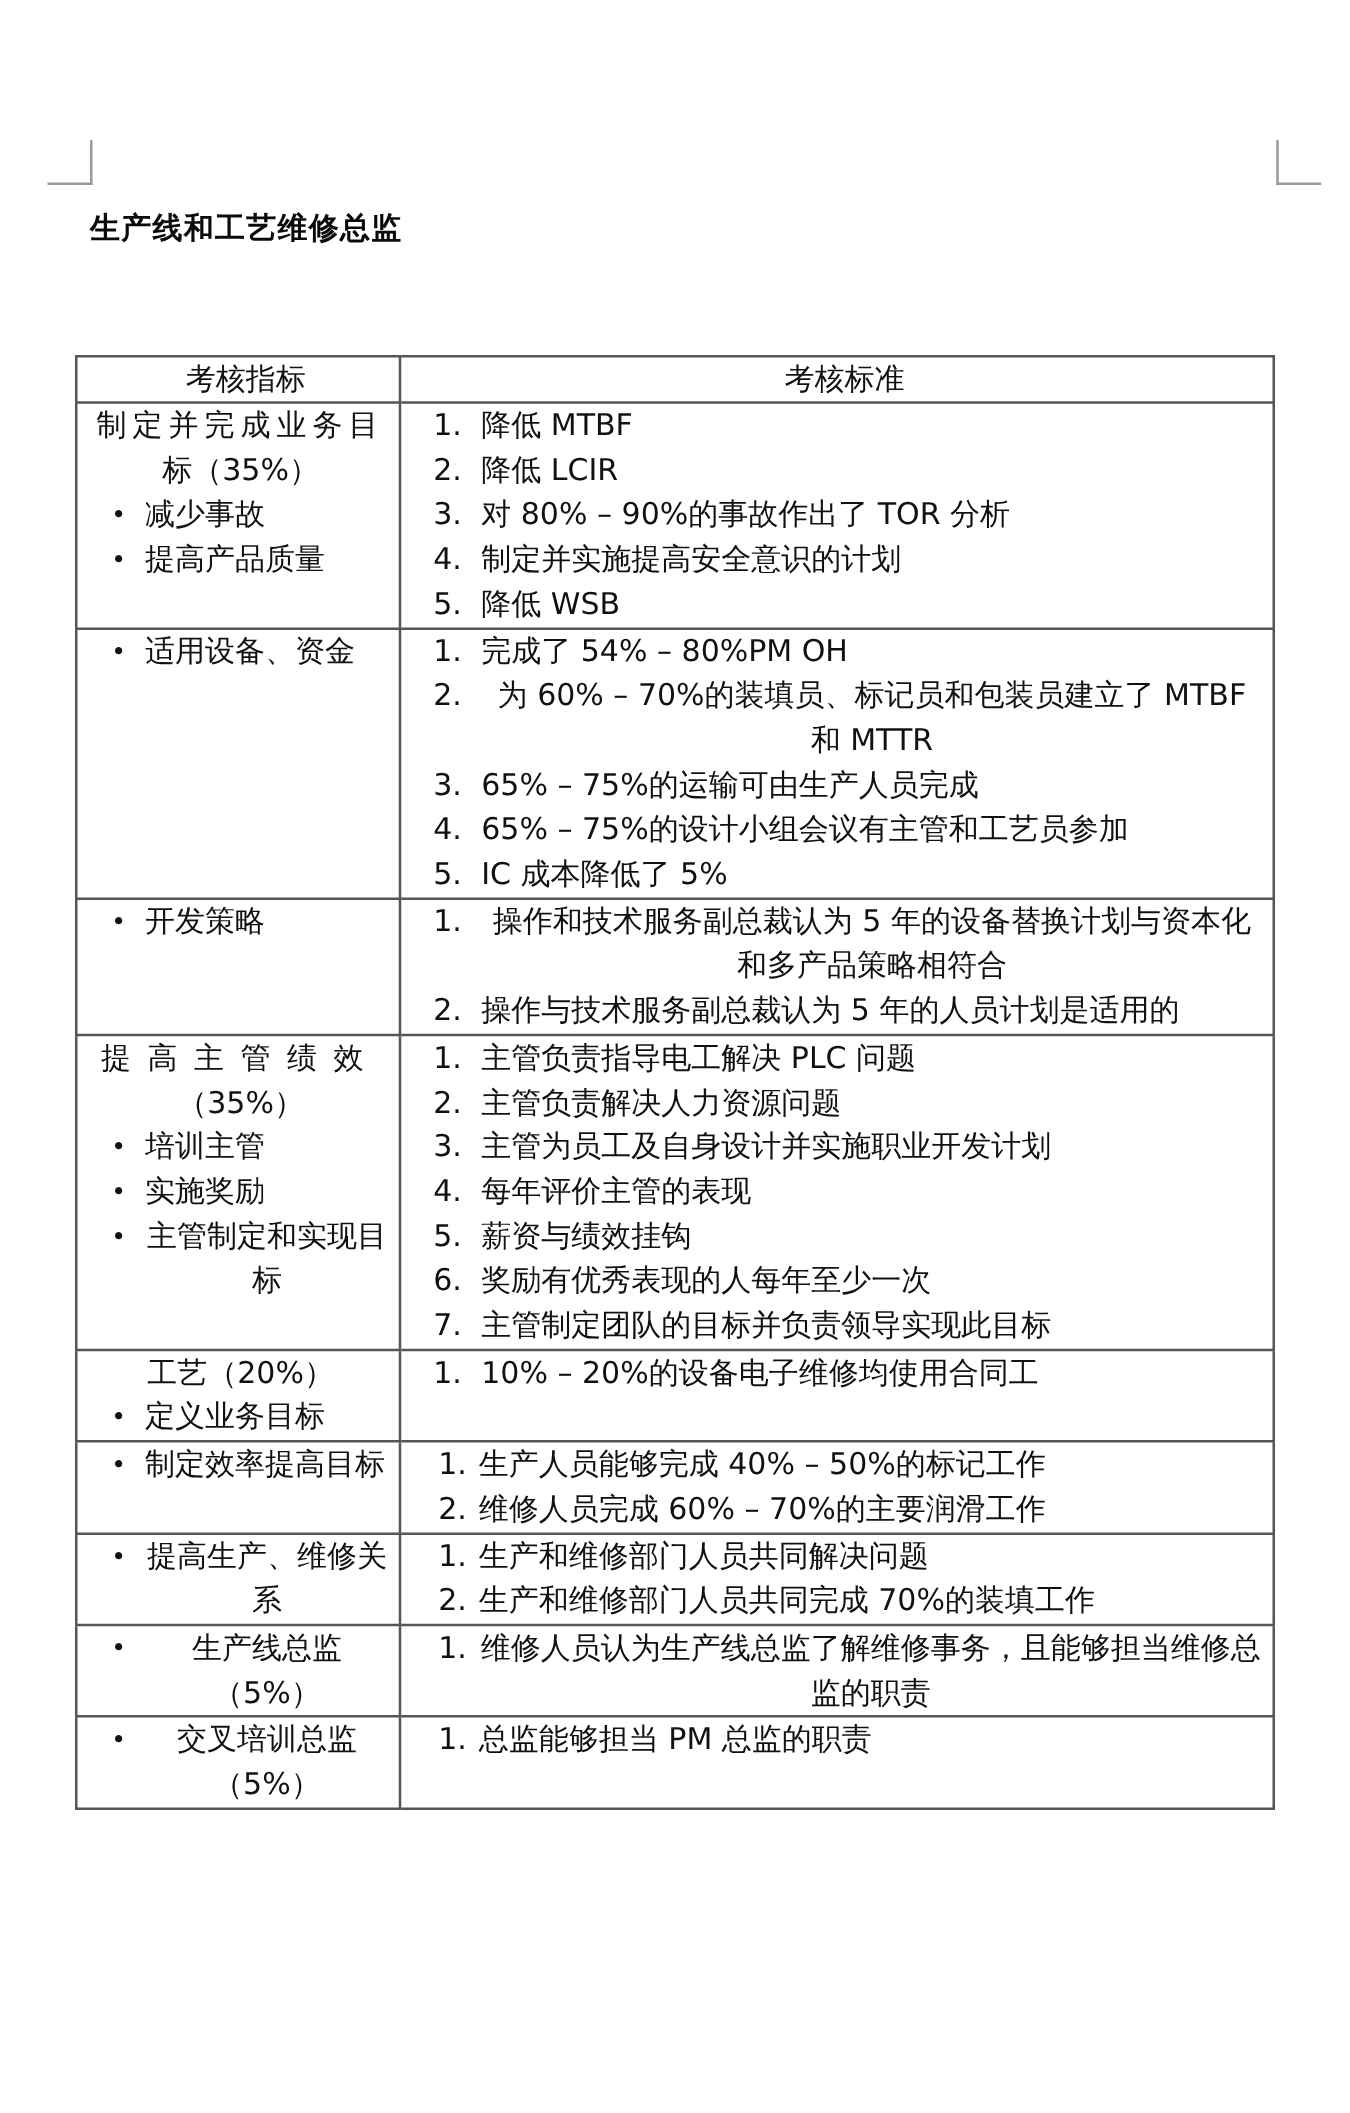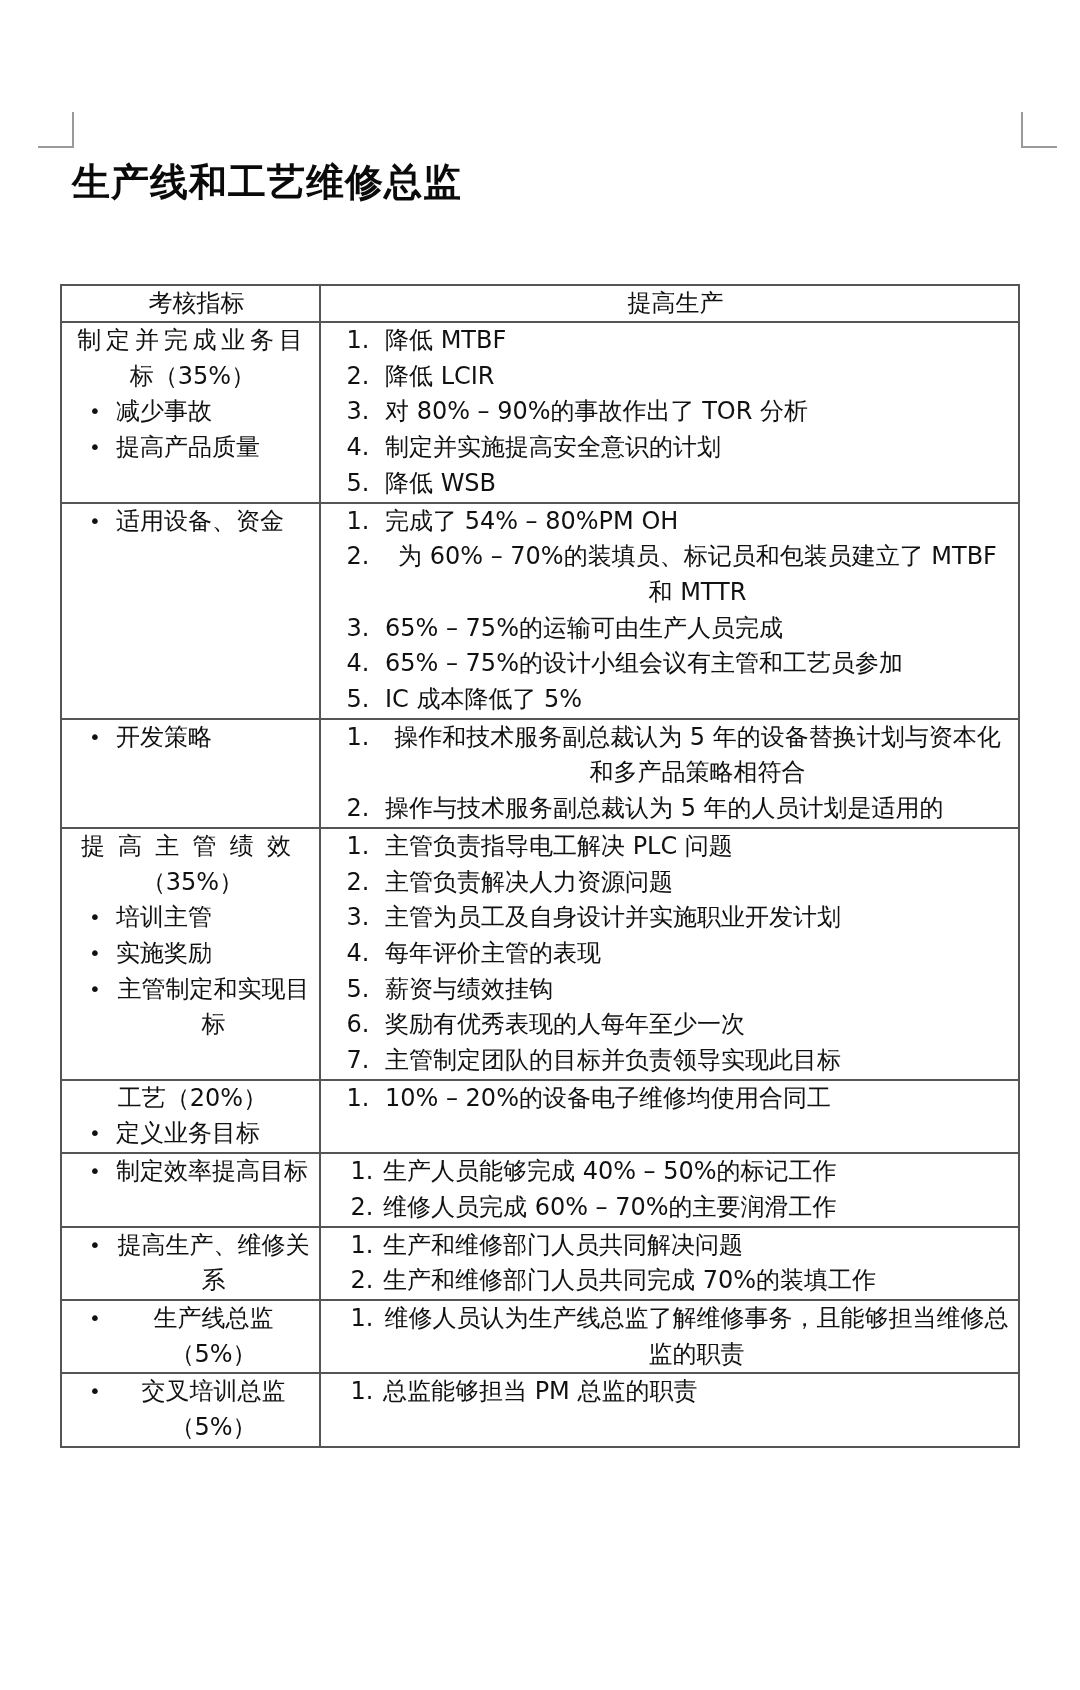--- a/index.html
+++ b/index.html
@@ -33,21 +33,21 @@
     left: 1021px;
     top: 112px;
     border-left-width: 2px;
     border-bottom-width: 2px;
   }
   .doc-title {
     position: absolute;
     left: 72px;
     top: 158px;
     margin: 0;
-    font-size: 38px;
+    font-size: 24px;
     font-weight: bold;
     letter-spacing: 1px;
     color: #0a0a0a;
     line-height: 48px;
   }
   table.kpi {
     position: absolute;
     left: 60px;
     top: 284px;
     width: 958px;
@@ -137,21 +137,21 @@
 <h1 class="doc-title">生产线和工艺维修总监</h1>
 
 <table class="kpi">
   <colgroup>
       <col class="c1">
       <col class="c2">
     </colgroup>
   <thead>
     <tr>
       <th class="hdr-cell">考核指标</th>
-      <th class="hdr-cell">提高生产</th>
+      <th class="hdr-cell">考核标准</th>
     </tr>
   </thead>
   <tbody>
 
     <tr class="r1">
       <td class="left-cell">
         <div class="line justify" style="letter-spacing:0.2em">制定并完成业务目</div>
         <div class="line">标（35%）</div>
         <div class="bullet-line">
           <span class="bullet">•</span>

